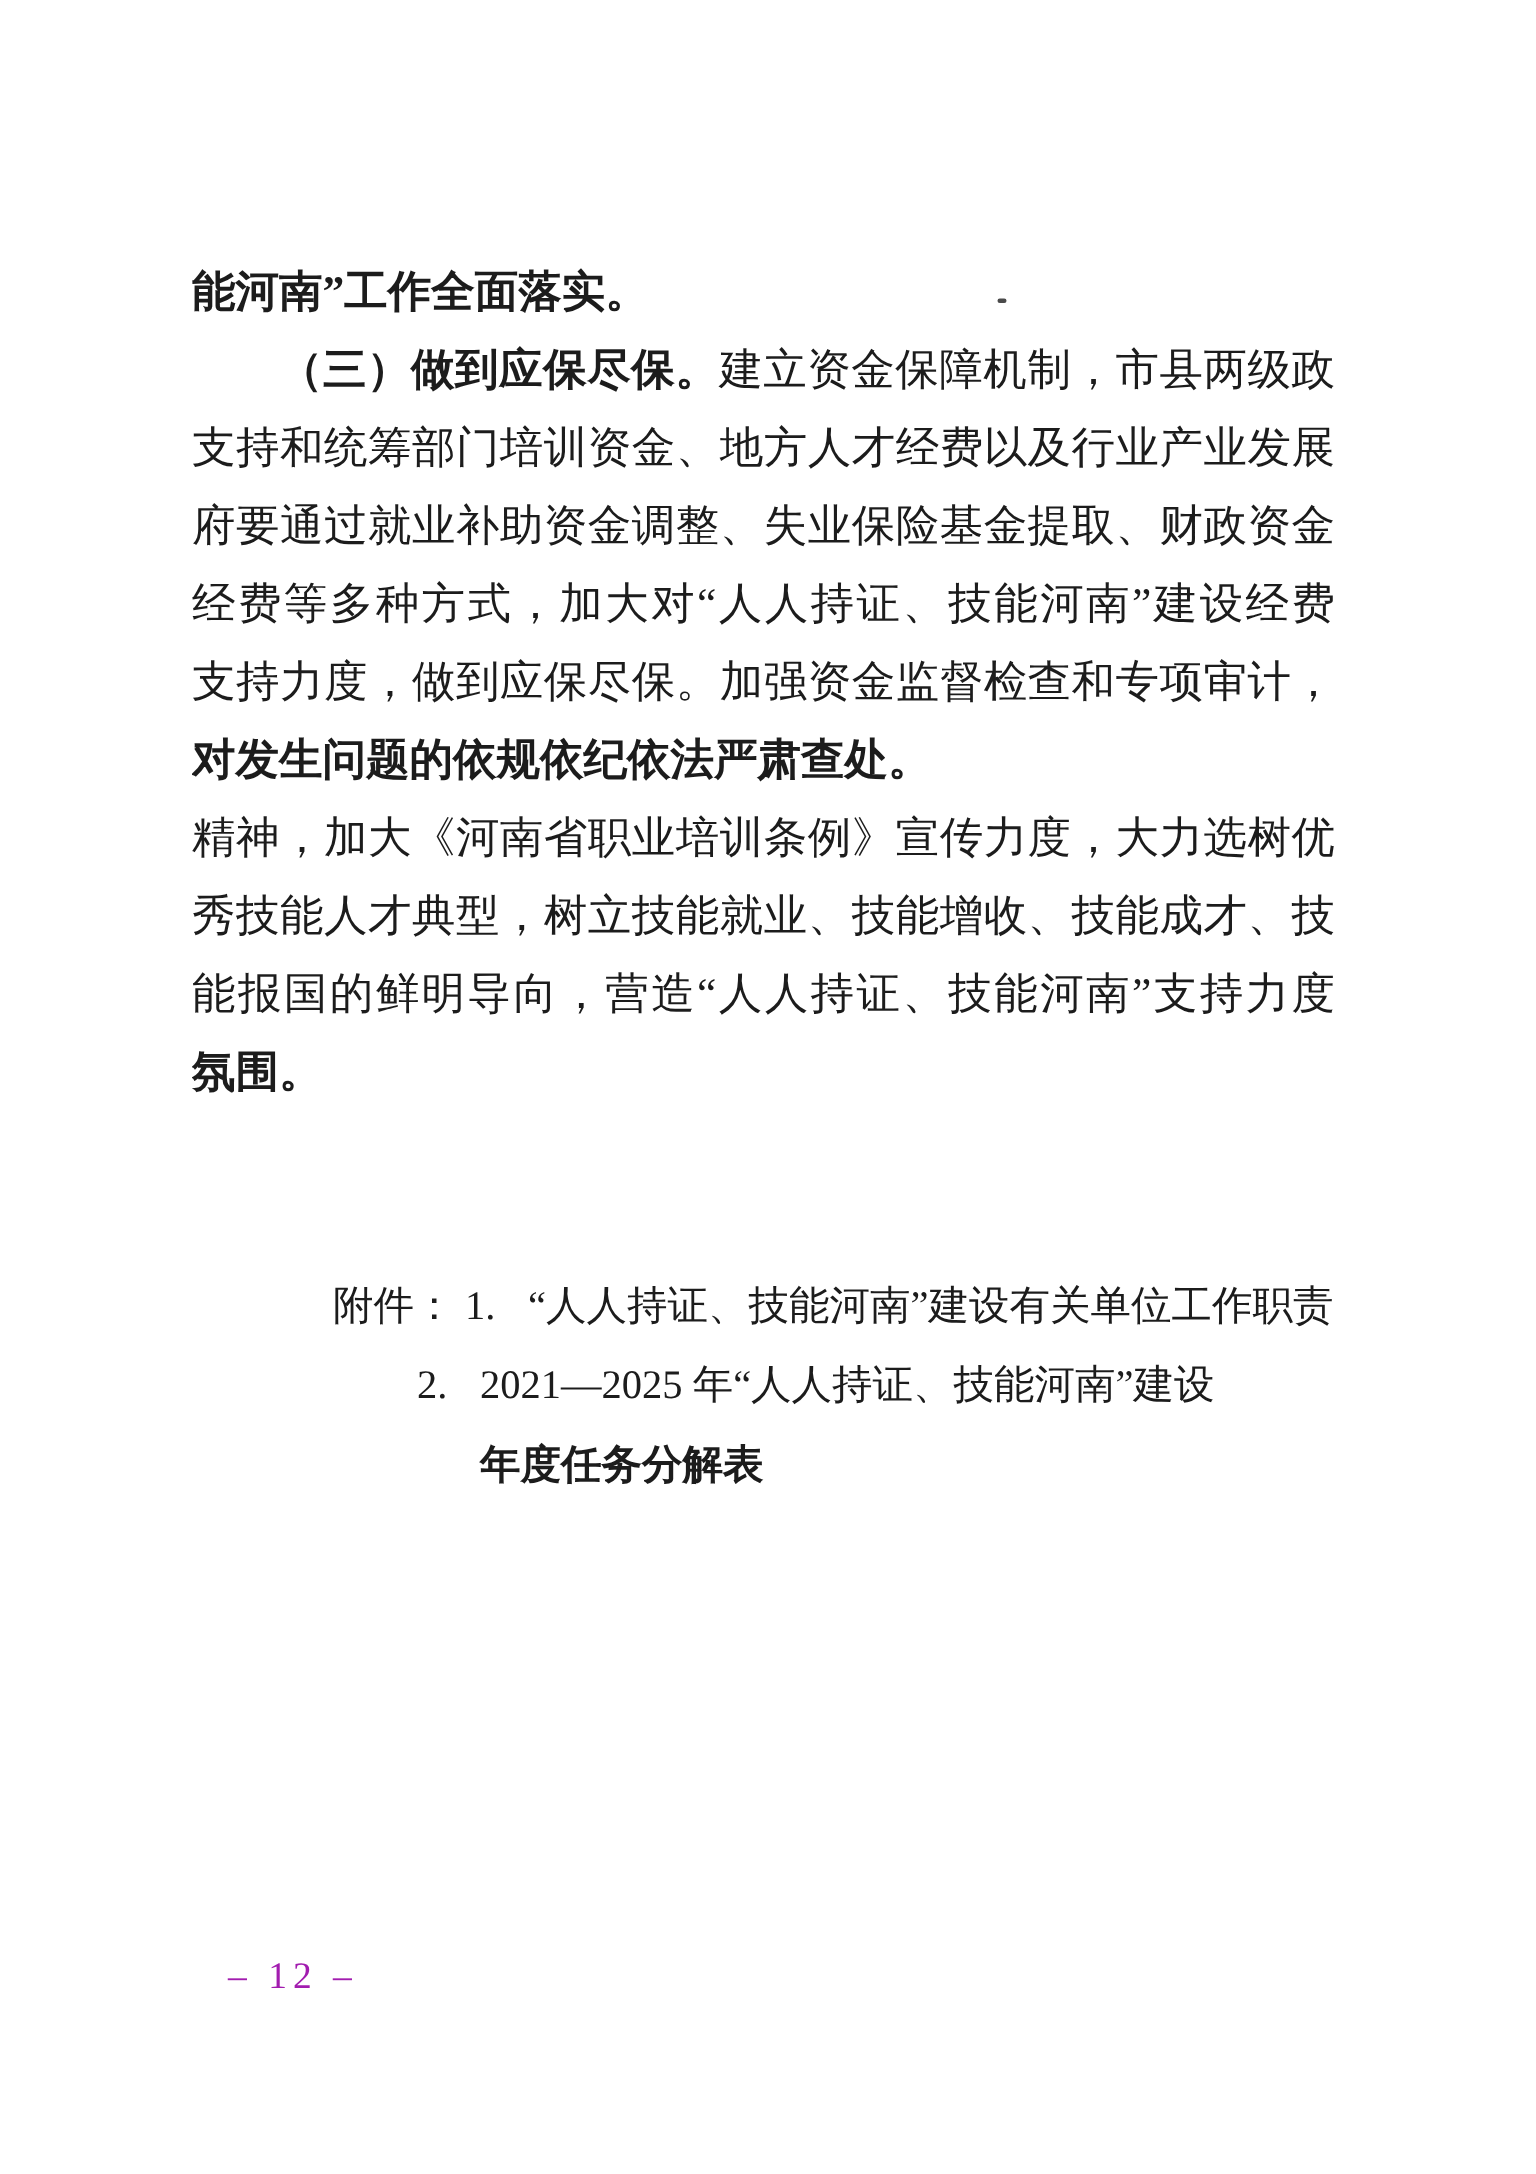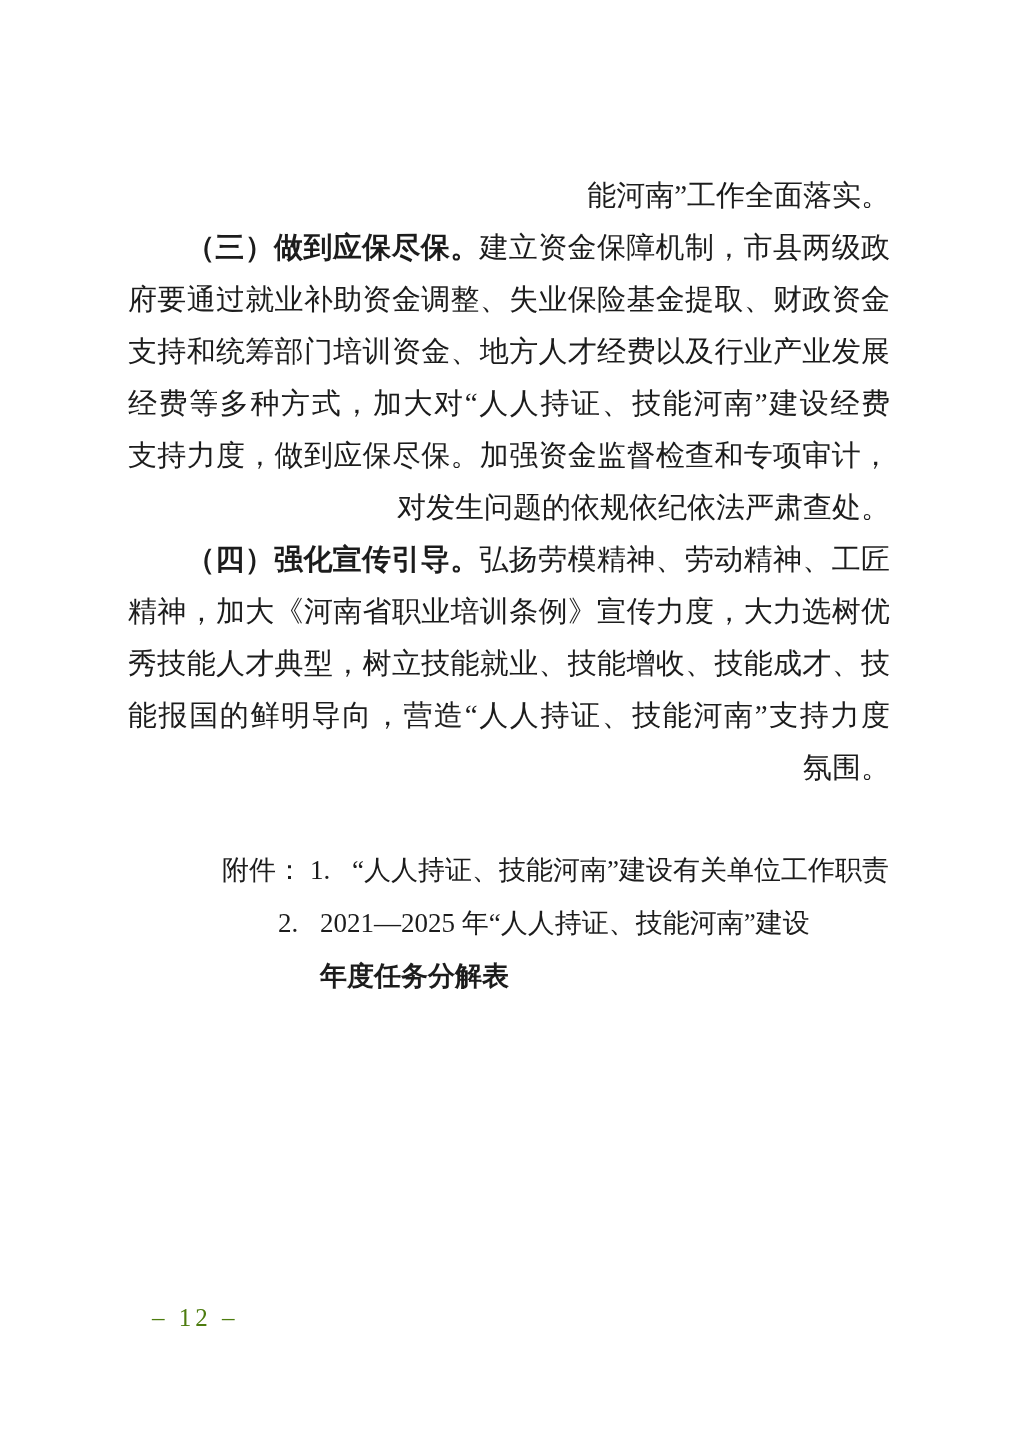--- a/index.html
+++ b/index.html
@@ -38,21 +38,22 @@
   }
   
   .firstline {
     box-sizing: border-box;
     padding-left: 58px;
     text-align: justify;
     text-align-last: justify;
   }
   
   .lastline {
-    text-align: right;
+    text-align: left;
+    font-weight: bold;
   }
   .hd {
     font-weight: 700;
   }
   .attachments {
     position: absolute;
     left: 190px;
     top: 844px;
     width: 780px;
     font-size: 27px;
@@ -64,21 +65,21 @@
   .att-num   { display: inline-block; min-width: 42px; }
   .att-row.row2 { margin-left: 88px; }
   .att-row.row3 { margin-left: 130px; font-weight: bold; }
   .page-number {
     position: absolute;
     left: 152px;
     top: 1303px;
     font-size: 25px;
     line-height: 30px;
     letter-spacing: 4px;
-    color: #4d7c0f;
+    color: #a21caf;
   }
   .stray-dot {
     position: absolute;
     left: 665px;
     top: 199px;
     width: 6px;
     height: 3px;
     background: #4a4a4a;
     border-radius: 2px;
   }
@@ -89,27 +90,26 @@
 <div class="page">
 
   <div class="stray-dot"></div>
 
   <div class="text-block">
 
     <div class="line lastline">能河南”工作全面落实。</div>
 
     <div class="line firstline"><span class="hd">（三）做到应保尽保。</span><span>建立资金保障机制，市县两级政</span></div>
 
+    <div class="line jline">支持和统筹部门培训资金、地方人才经费以及行业产业发展</div>
     <div class="line jline">府要通过就业补助资金调整、失业保险基金提取、财政资金</div>
-    <div class="line jline">支持和统筹部门培训资金、地方人才经费以及行业产业发展</div>
     <div class="line jline">经费等多种方式，加大对“人人持证、技能河南”建设经费</div>
     <div class="line jline">支持力度，做到应保尽保。加强资金监督检查和专项审计，</div>
     <div class="line lastline">对发生问题的依规依纪依法严肃查处。</div>
 
-    <div class="line firstline"><span class="hd">（四）强化宣传引导。</span><span>弘扬劳模精神、劳动精神、工匠</span></div>
 
     <div class="line jline">精神，加大《河南省职业培训条例》宣传力度，大力选树优</div>
     <div class="line jline">秀技能人才典型，树立技能就业、技能增收、技能成才、技</div>
     <div class="line jline">能报国的鲜明导向，营造“人人持证、技能河南”支持力度</div>
     <div class="line lastline">氛围。</div>
 
   </div>
 
   <div class="attachments">
     <div class="att-row">

